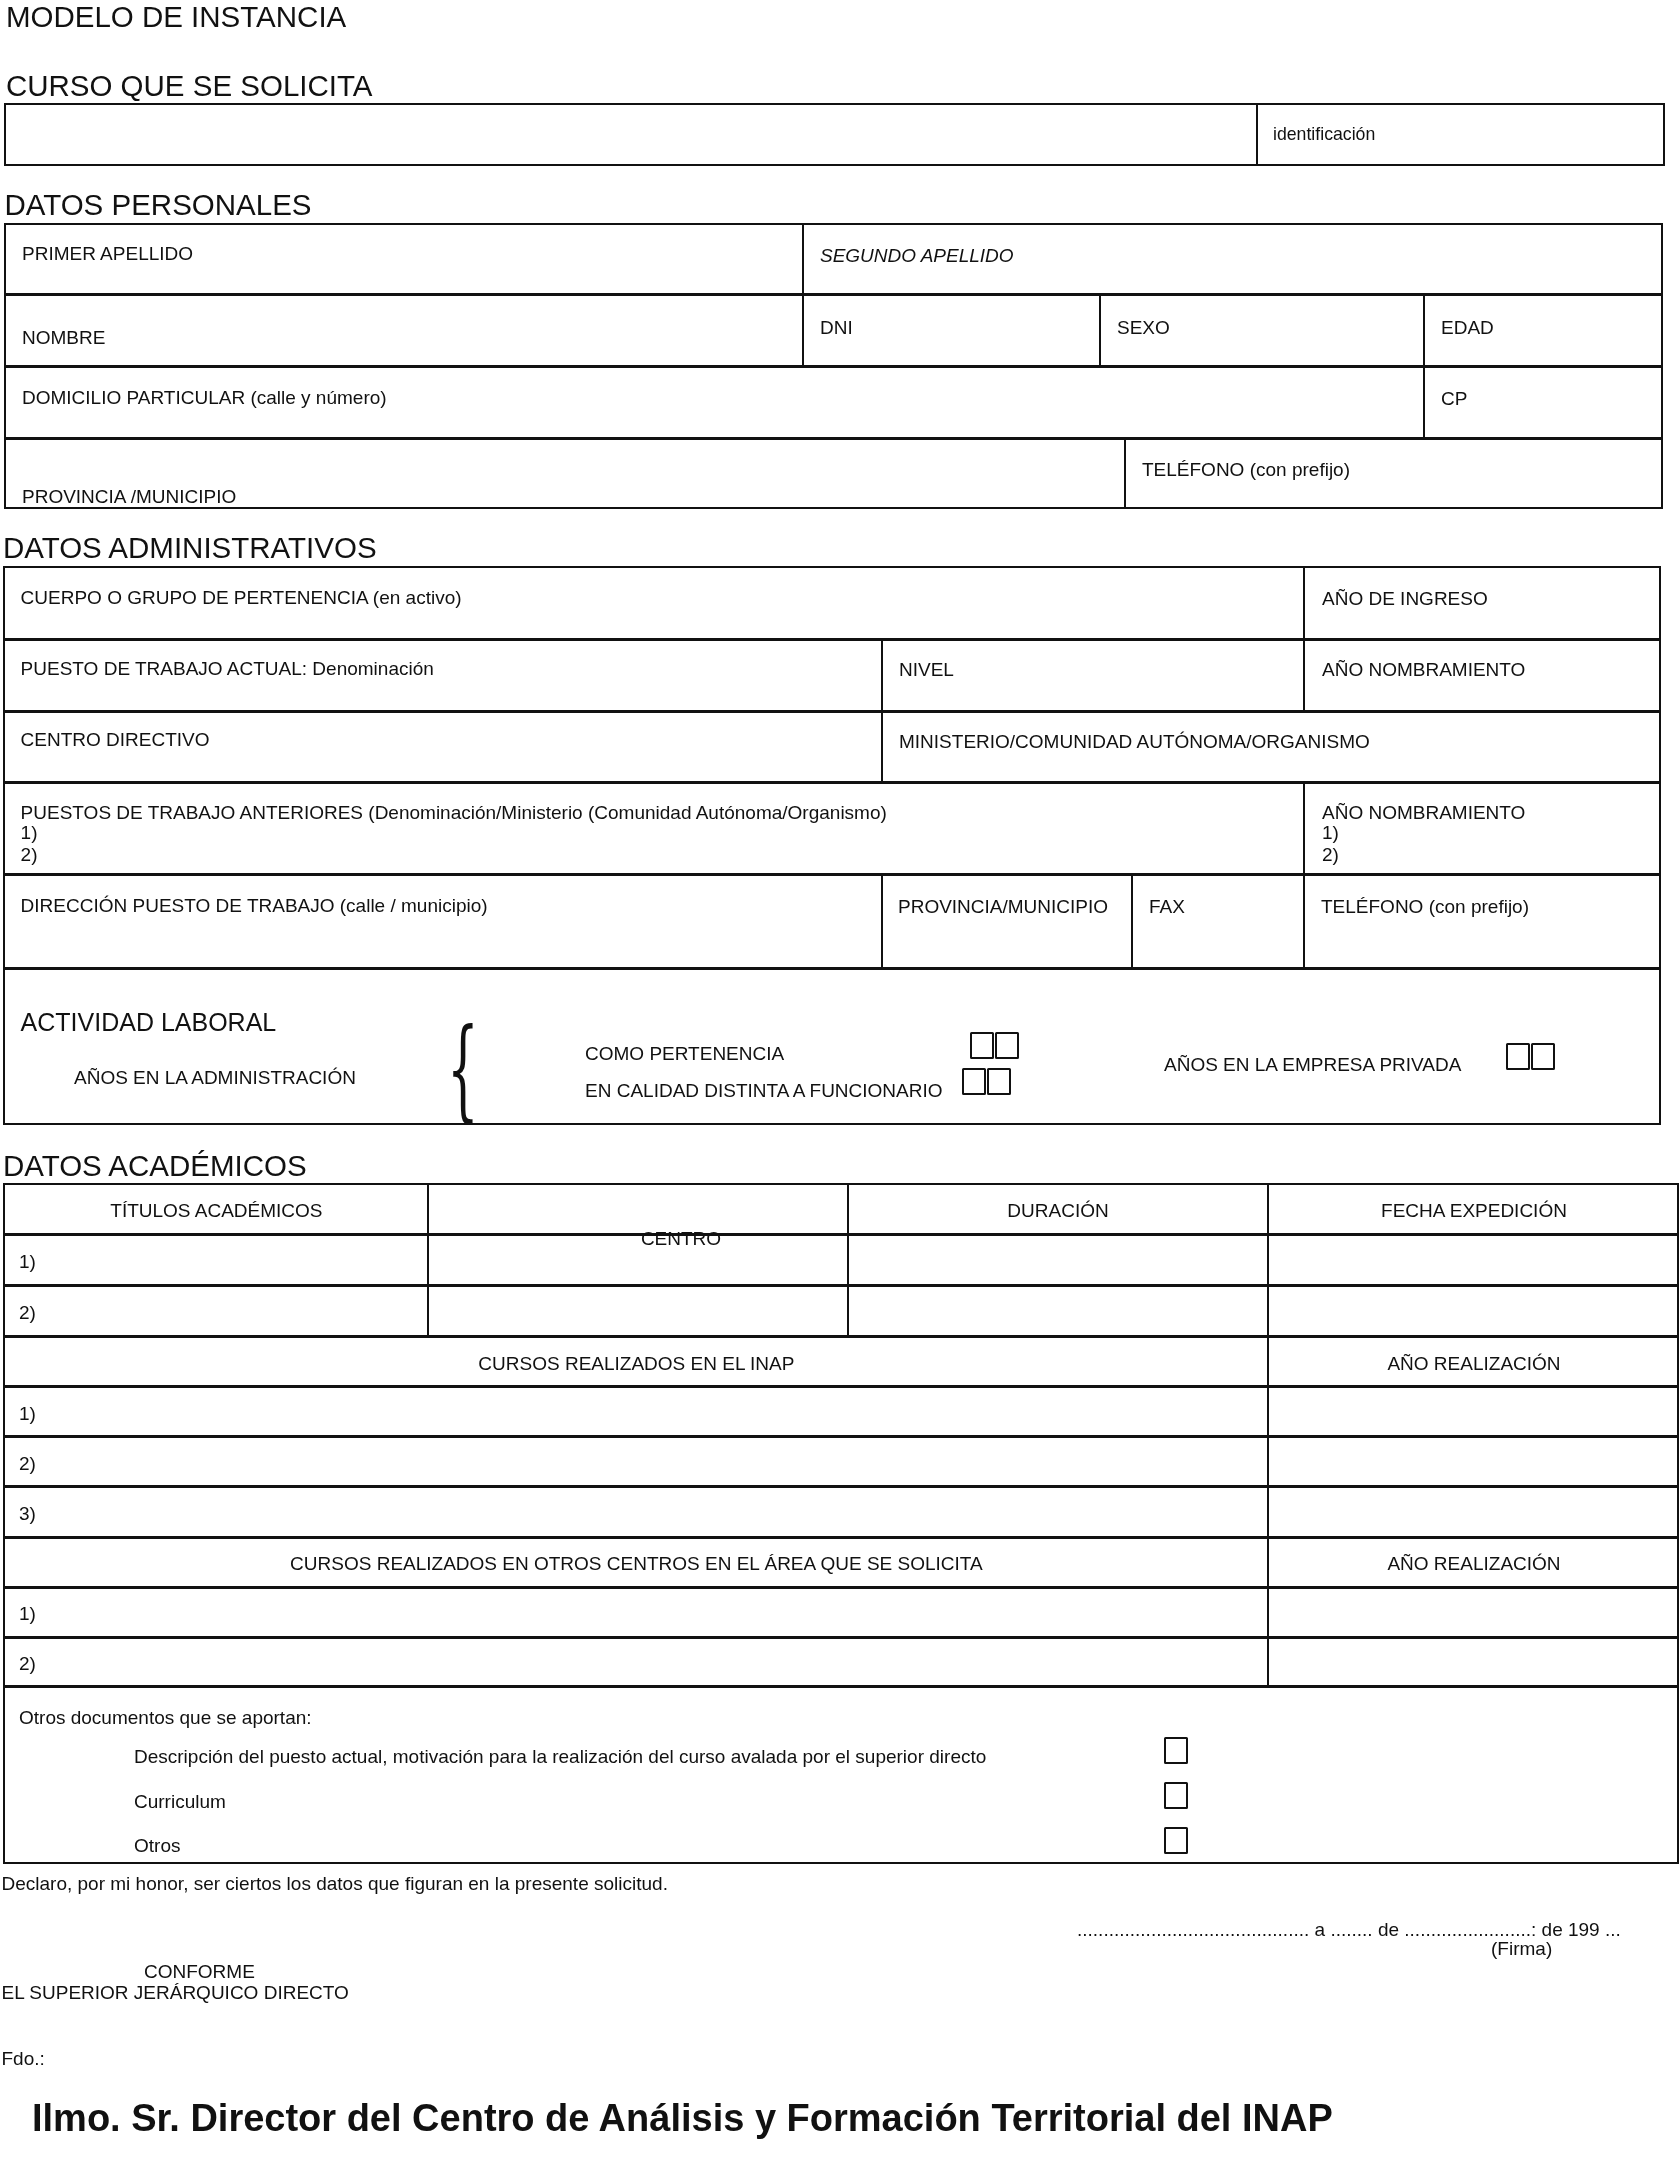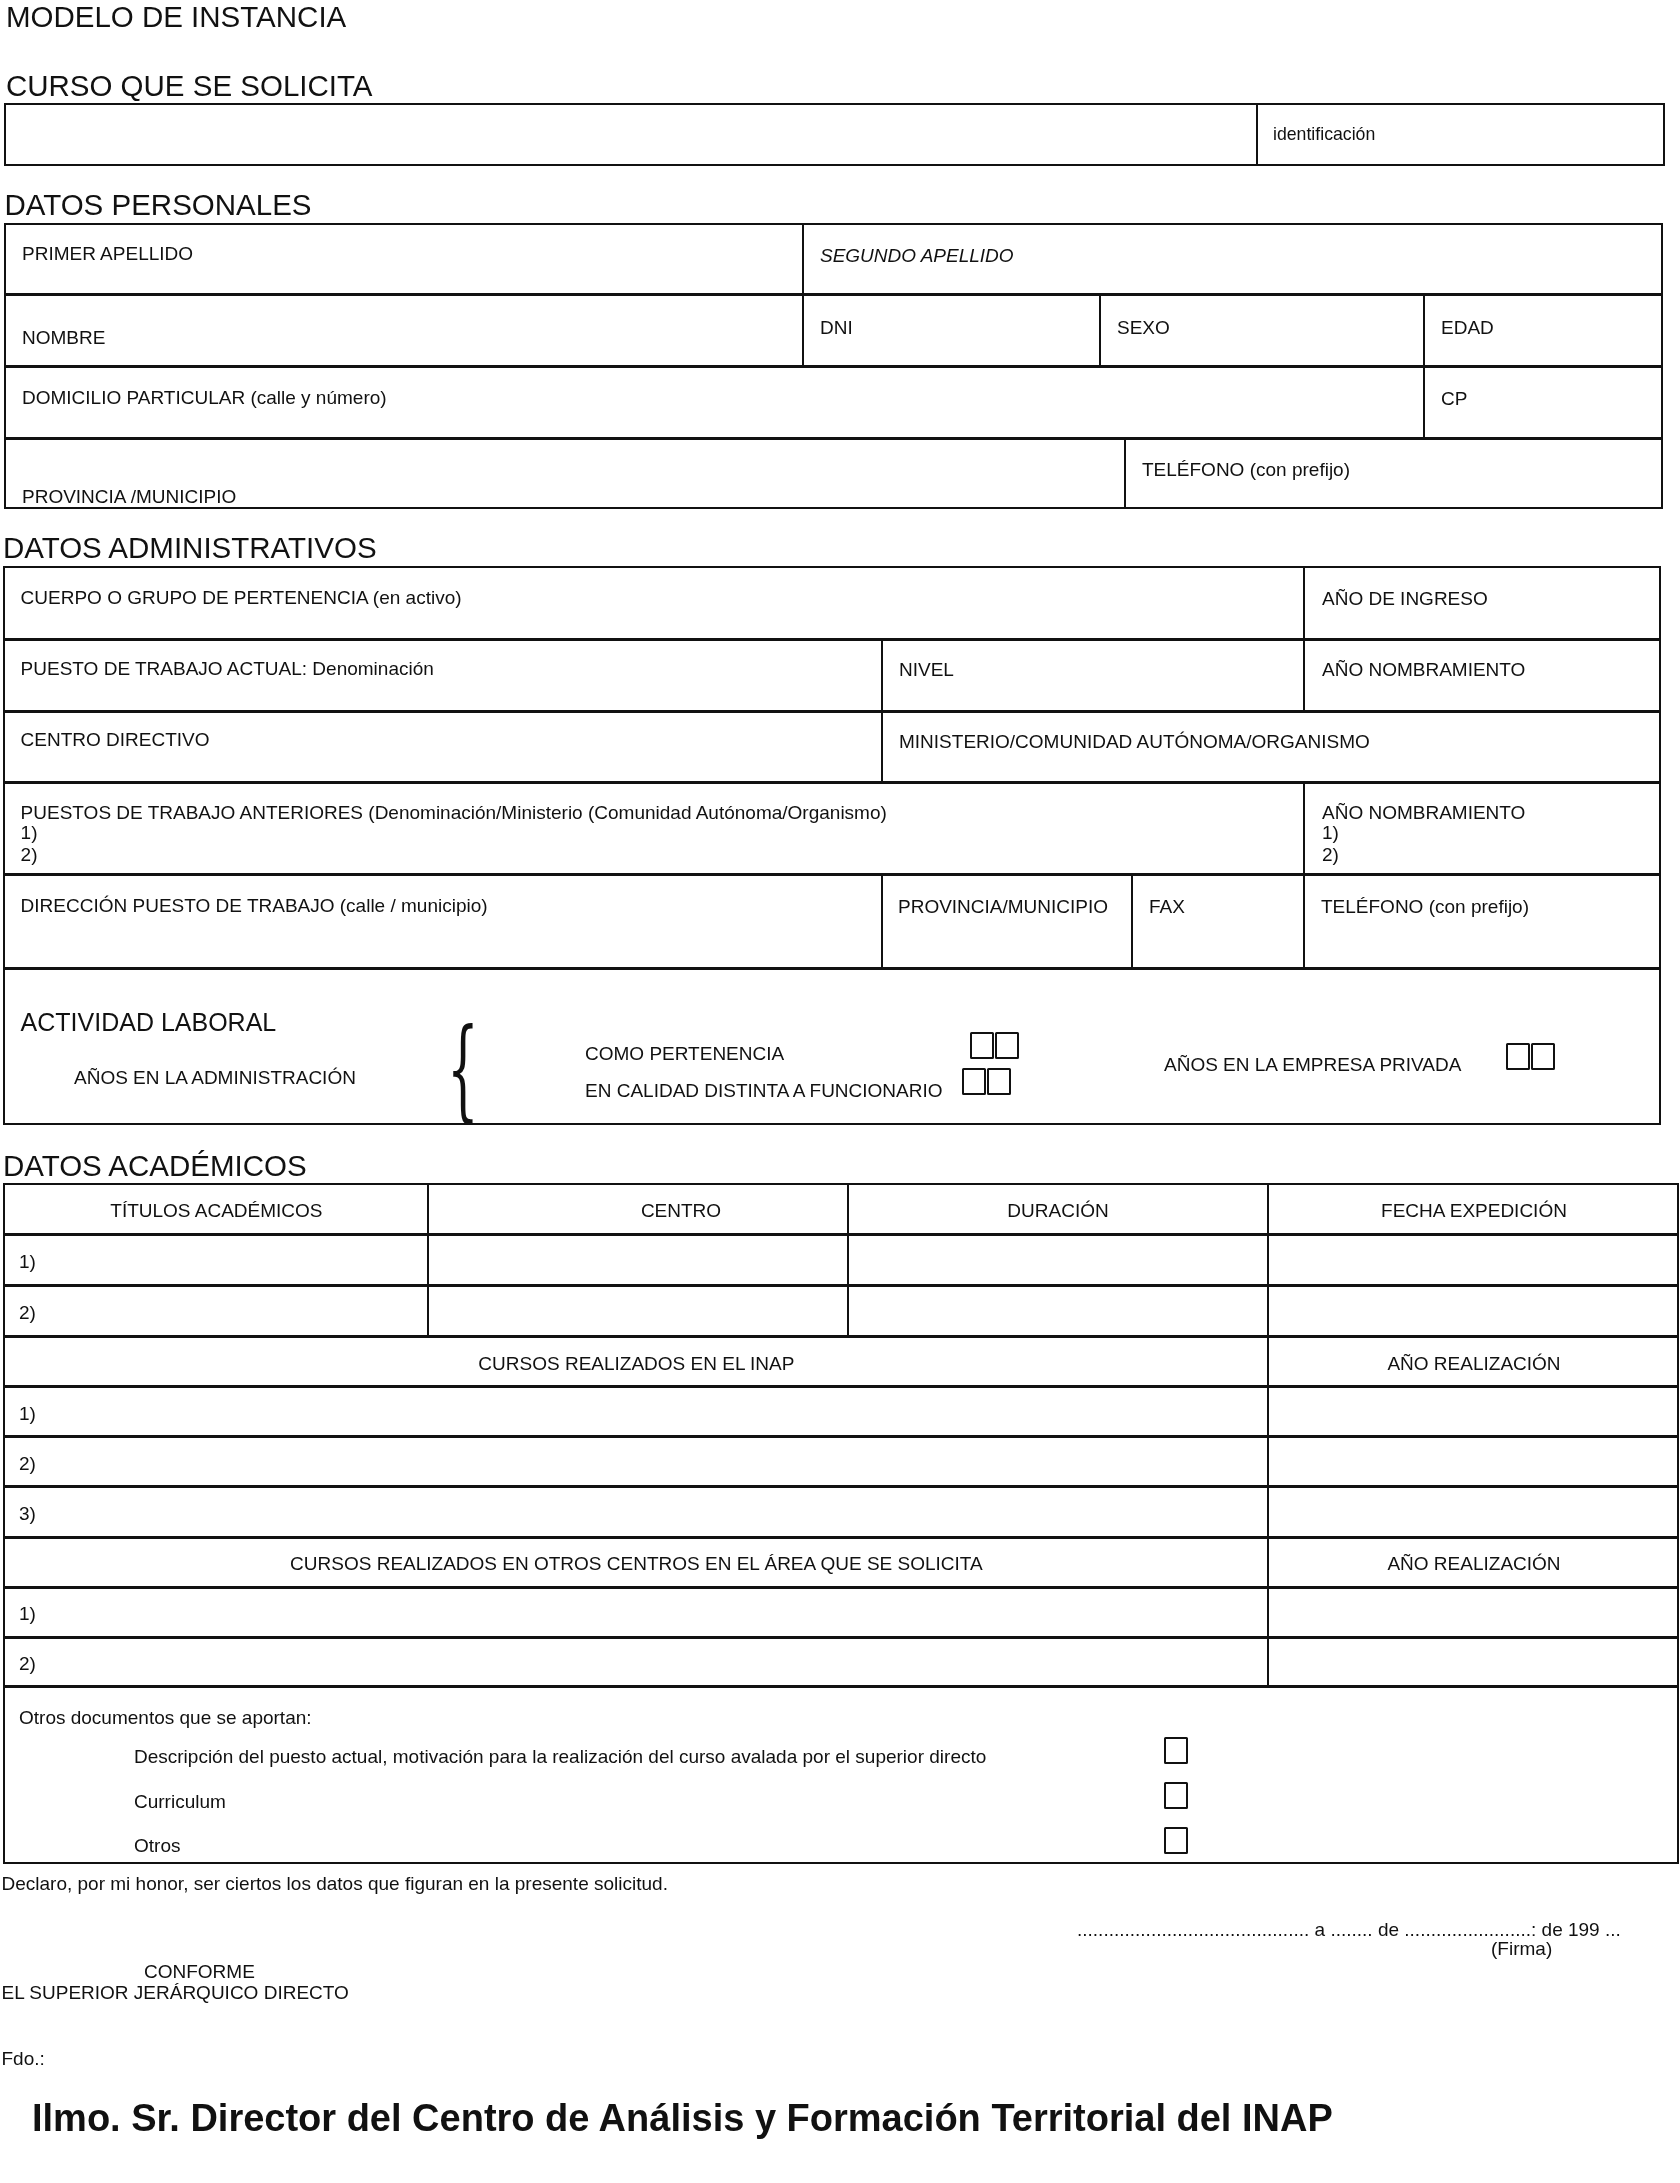--- a/index.html
+++ b/index.html
@@ -137,21 +137,21 @@
 <div class="hl" style="left:2.9px;top:1536px;width:1676px;"></div>
 <div class="hl" style="left:2.9px;top:1586px;width:1676px;"></div>
 <div class="hl" style="left:2.9px;top:1636px;width:1676px;"></div>
 <div class="hl" style="left:2.9px;top:1685px;width:1676px;"></div>
 
 <div class="vl" style="left:427px;top:1183px;height:153px;"></div>
 <div class="vl" style="left:847px;top:1183px;height:153px;"></div>
 <div class="vl" style="left:1267px;top:1183px;height:503px;"></div>
 
 <div class="lbl center" style="left:5.9px;top:1200px;width:421px;">TÍTULOS ACADÉMICOS</div>
-<div class="lbl center" style="left:429px;top:1200px;width:504px;">CENTRO</div>
+<div class="lbl center" style="left:429px;top:1228px;width:504px;">CENTRO</div>
 <div class="lbl center" style="left:849px;top:1200px;width:418px;">DURACIÓN</div>
 <div class="lbl center" style="left:1269px;top:1200px;width:410px;">FECHA EXPEDICIÓN</div>
 
 <div class="lbl" style="left:19px;top:1251px;">1)</div>
 <div class="field" style="left:44px;top:1236px;width:381px;height:46px;"></div>
 <div class="field" style="left:430px;top:1236px;width:416px;height:46px;"></div>
 <div class="field" style="left:850px;top:1236px;width:416px;height:46px;"></div>
 <div class="field" style="left:1270px;top:1236px;width:406px;height:46px;"></div>
 
 <div class="lbl" style="left:19px;top:1302px;">2)</div>

